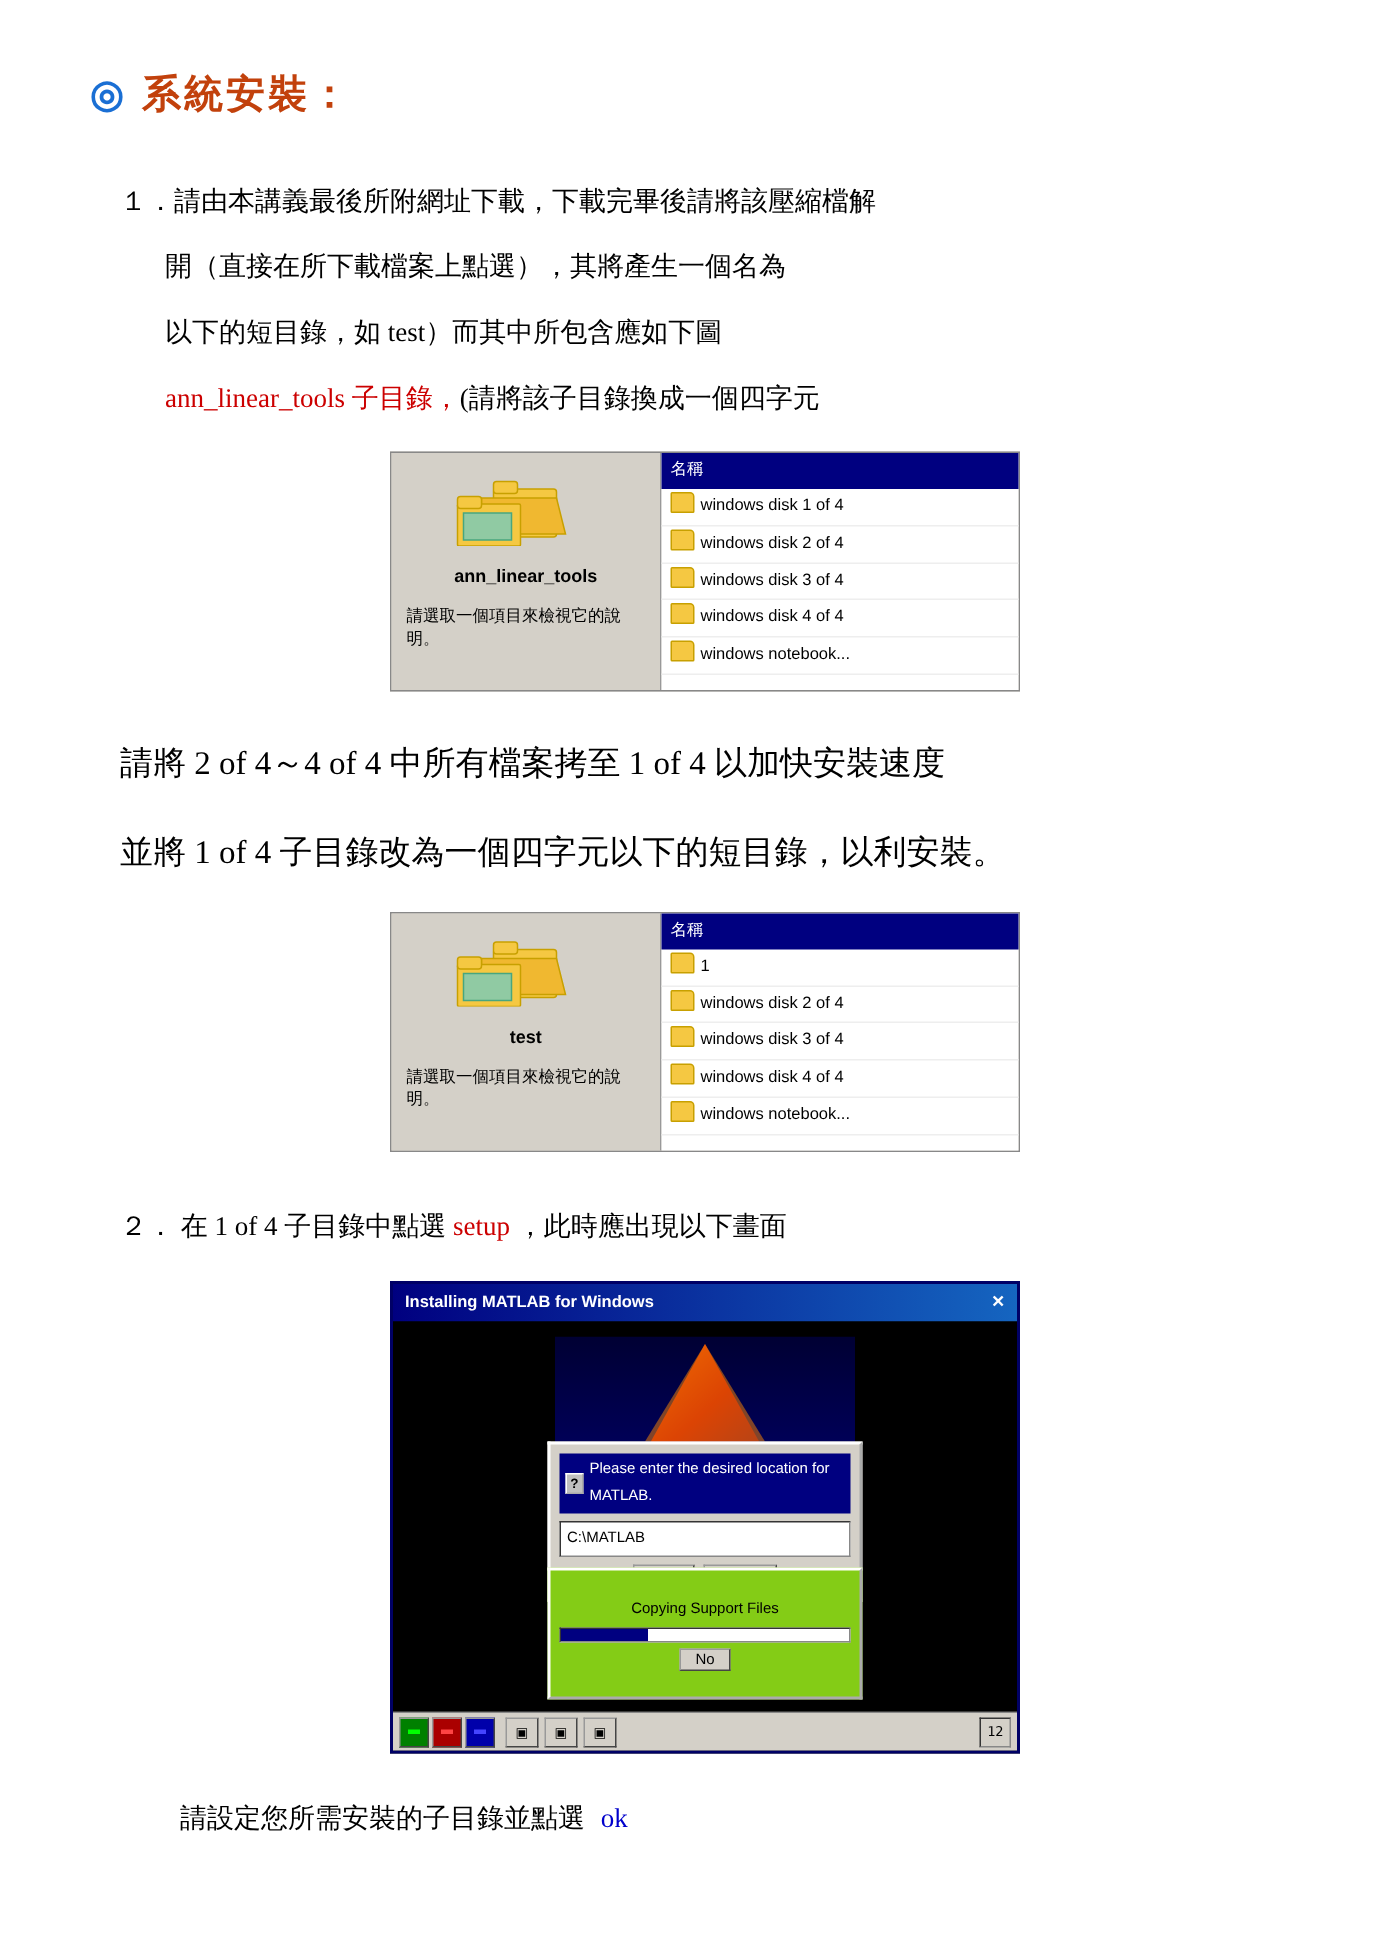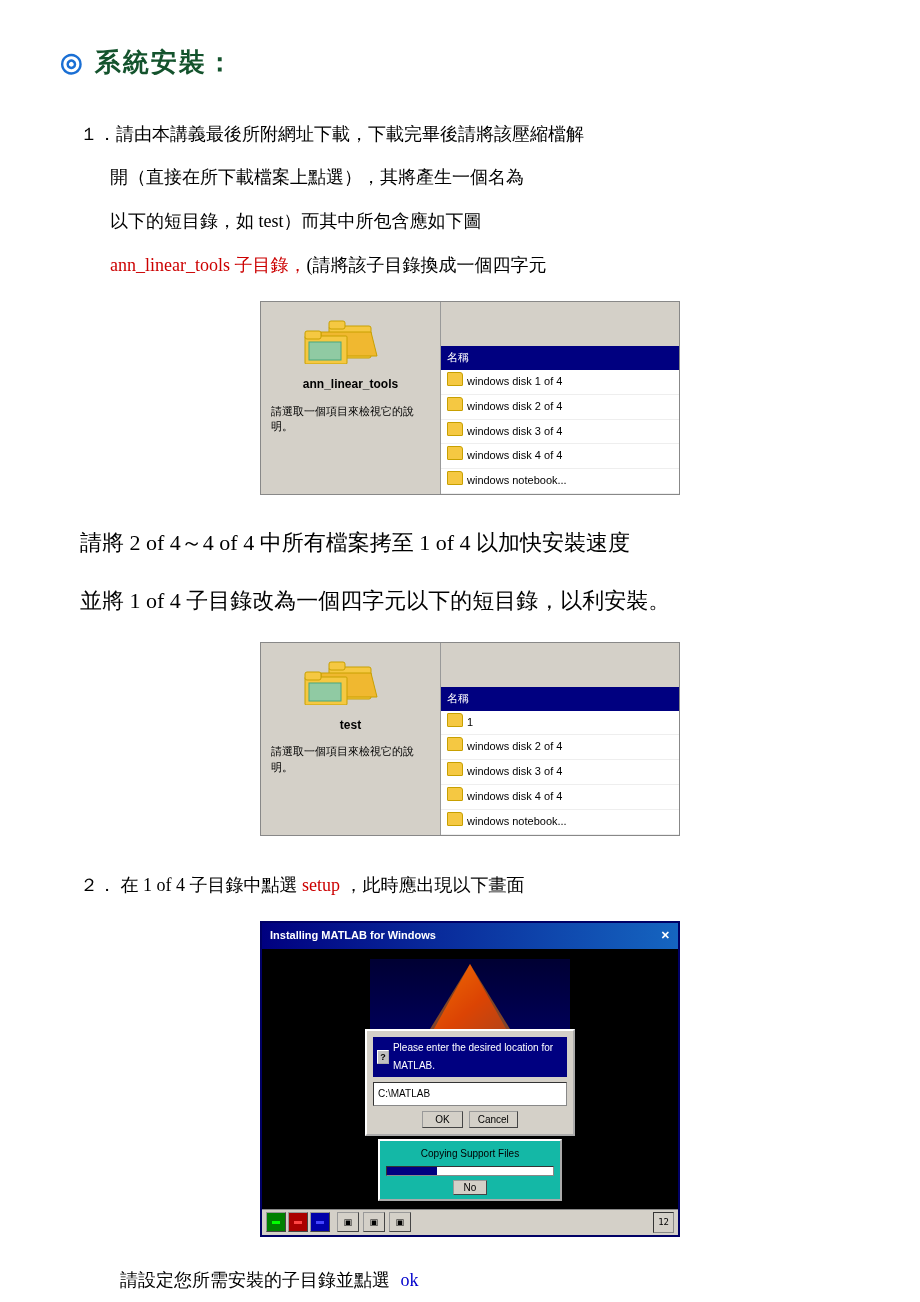--- a/index.html
+++ b/index.html
@@ -22,21 +22,21 @@
       margin-bottom: 28px;
     }
 
     .title-icon {
       color: #1a6fd4;
       font-size: 26px;
       font-weight: bold;
     }
 
     .title-text {
-      color: #14532d;
+      color: #c2410c;
       font-size: 26px;
       font-weight: bold;
       letter-spacing: 2px;
     }
 
     .section {
       margin-left: 20px;
     }
 
     .step {
@@ -111,21 +111,20 @@
       color: #000;
       margin-top: 8px;
       line-height: 1.4;
     }
 
     .screenshot-right {
       flex: 1;
       background: #ffffff;
       display: flex;
       flex-direction: column;
-      margin-top: 44px;
     }
 
     .ss-header {
       background: #000080;
       color: white;
       font-size: 12px;
       padding: 2px 6px;
       display: flex;
       justify-content: space-between;
     }
@@ -352,21 +351,21 @@
               <span style="background: #c0c0c0; color: #000; border: 1px outset #fff; width: 14px; height: 14px; display: inline-flex; align-items: center; justify-content: center; font-size: 9px; font-weight: bold; cursor: pointer;">?</span>
               <span>Please enter the desired location for MATLAB.</span>
             </div>
             <div style="background: #fff; border: 1px inset #888; padding: 2px 4px; font-size: 10px; margin-bottom: 5px; color: #000;">C:\MATLAB</div>
             <div style="display: flex; justify-content: center; gap: 6px;">
               <button style="background: #d4d0c8; border: 1px outset #999; padding: 2px 12px; font-size: 10px; cursor: pointer;">OK</button>
               <button style="background: #d4d0c8; border: 1px outset #999; padding: 2px 8px; font-size: 10px; cursor: pointer;">Cancel</button>
             </div>
           </div>
 
-          <div style="background: #14b8a6; border: 2px outset #fff; width: 184px; padding: 4px 6px; position: absolute; bottom: 8px; left: 50%; transform: translateX(-50%); font-size: 10px;">
+          <div style="background: #84cc16; border: 2px outset #fff; width: 210px; padding: 17px 6px; position: absolute; bottom: 8px; left: 50%; transform: translateX(-50%); font-size: 10px;">
             <div style="color: #000; font-size: 10px; margin-bottom: 3px; text-align: center;">Copying Support Files</div>
             <div style="background: #fff; border: 1px inset #888; height: 10px; width: 100%; margin-bottom: 4px;">
               <div style="background: #000080; height: 100%; width: 30%;"></div>
             </div>
             <div style="display: flex; justify-content: center;">
               <button style="background: #d4d0c8; border: 1px outset #999; padding: 1px 10px; font-size: 10px; cursor: pointer;">No</button>
             </div>
           </div>
 
           <div style="position: absolute; bottom: 0; left: 0; right: 0; background: #d4d0c8; height: 0px;"></div>

